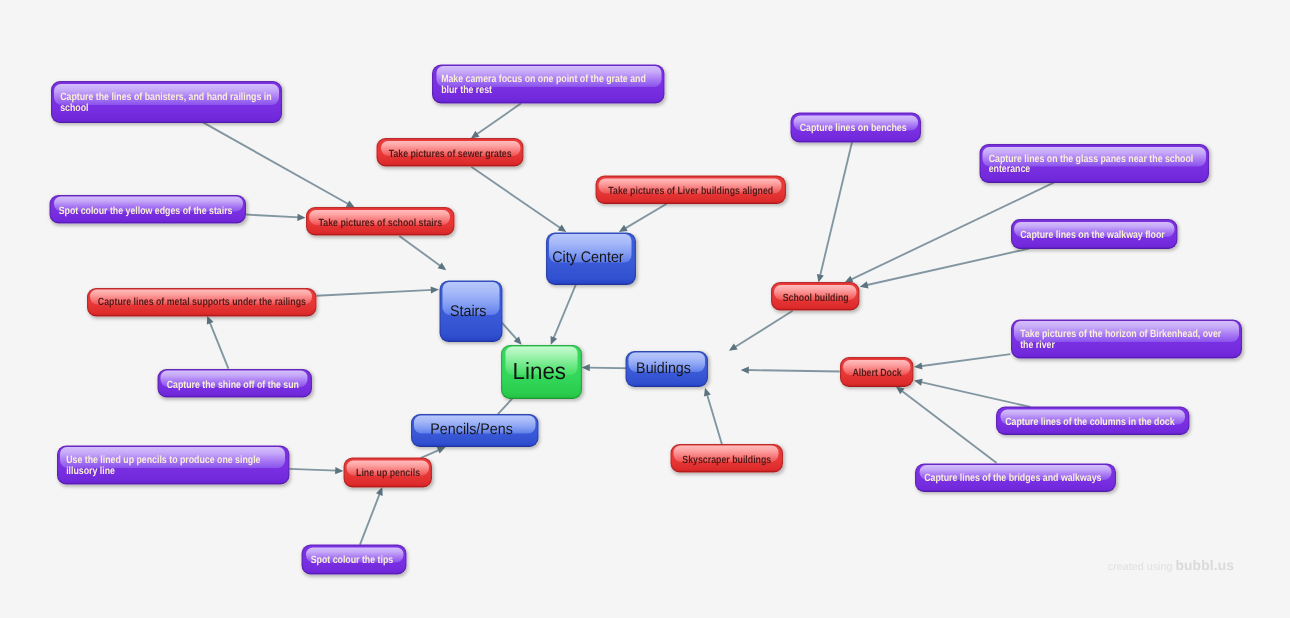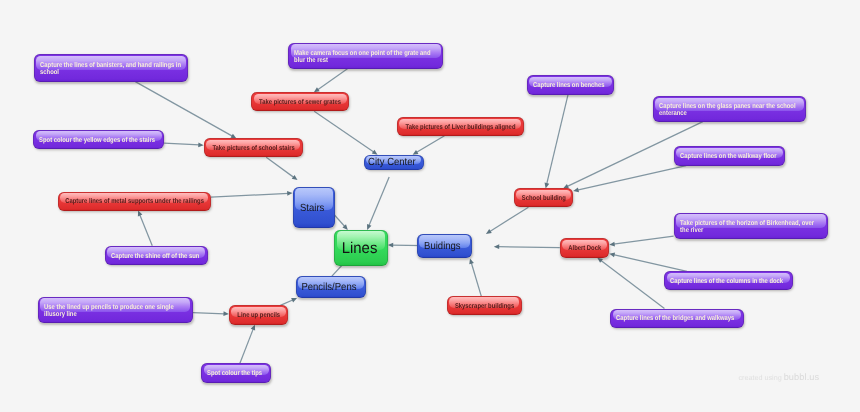--- a/index.html
+++ b/index.html
@@ -59,21 +59,21 @@
   .n-green{background:linear-gradient(180deg,#36db5e 0%,#33d85a 55%,#2ccd4f 88%,#20c042 100%);}
   .n-green .hl{background:linear-gradient(180deg,#c6fad0 0%,#a3f4b2 30%,#74ea8c 62%,#52e371 88%,#43df65 100%);}
   .n-green .txt{color:#131313;font-size:15.6px;padding:0.8px 2.5px 0 0;text-align:center;font-weight:normal;
                 white-space:nowrap;
                 transform:translateY(-50%) scaleX(0.955);width:104.712%;}
 
   #credit{
     position:absolute;left:738.5px;top:373px;color:#e0e0e0;font-size:7.2px;white-space:nowrap;
     line-height:8px;
   }
-  #credit .brand{font-size:9.2px;font-weight:normal;color:#dadada;letter-spacing:0.1px;}
+  #credit .brand{font-size:9.2px;font-weight:bold;color:#dadada;letter-spacing:0.1px;}
 </style>
 </head>
 <body>
 
 <div id="canvas">
   <svg id="edges" viewBox="0 0 860 412" width="860" height="412">
       <g>
         <line x1="135.31" y1="81.60" x2="232.77" y2="136.34" stroke="#8296a1" stroke-width="1.25"></line>
         <polygon points="236.43,138.40 230.54,137.85 232.89,133.66" fill="#5c7480"></polygon>
       </g>
@@ -204,21 +204,21 @@
         <div class="txt">Capture lines on the glass panes near the school enterance</div>
       </div>
       <div class="node n-purple left" style="left: 673.5px; top: 146.2px; width: 111.9px; height: 19.5px;">
         <div class="hl"></div>
         <div class="txt">Capture lines on the walkway floor</div>
       </div>
       <div class="node n-blue left" style="left: 292.6px; top: 187px; width: 42.5px; height: 41px;">
         <div class="hl"></div>
         <div class="txt">Stairs</div>
       </div>
-      <div class="node n-blue left" style="left: 363.8px; top: 154.7px; width: 60px; height: 15px;">
+      <div class="node n-blue left" style="left: 363.8px; top: 154.7px; width: 60px; height: 35px;">
         <div class="hl"></div>
         <div class="txt">City Center</div>
       </div>
       <div class="node n-red mid" style="left: 513.6px; top: 188.4px; width: 59.6px; height: 18.8px;">
         <div class="hl"></div>
         <div class="txt">School building</div>
       </div>
       <div class="node n-red mid" style="left: 57.7px; top: 191.5px; width: 153.2px; height: 19px;">
         <div class="hl"></div>
         <div class="txt">Capture lines of metal supports under the railings</div>
@@ -240,21 +240,21 @@
         <div class="txt">Take pictures of the horizon of Birkenhead, over the river</div>
       </div>
       <div class="node n-purple left" style="left: 104.7px; top: 245.8px; width: 103px; height: 19.6px;">
         <div class="hl"></div>
         <div class="txt">Capture the shine off of the sun</div>
       </div>
       <div class="node n-purple left" style="left: 664.4px; top: 271.3px; width: 128.4px; height: 18.9px;">
         <div class="hl"></div>
         <div class="txt">Capture lines of the columns in the dock</div>
       </div>
-      <div class="node n-blue left" style="left: 296px; top: 276.1px; width: 70px; height: 21.9px;">
+      <div class="node n-blue left" style="left: 274px; top: 276.1px; width: 85px; height: 21.9px;">
         <div class="hl"></div>
         <div class="txt">Pencils/Pens</div>
       </div>
       <div class="node n-red mid" style="left: 446.6px; top: 296.1px; width: 75.1px; height: 19.3px;">
         <div class="hl"></div>
         <div class="txt">Skyscraper buildings</div>
       </div>
       <div class="node n-purple left" style="left: 37.9px; top: 296.5px; width: 154.9px; height: 26.2px;">
         <div class="hl"></div>
         <div class="txt">Use the lined up pencils to produce one single illusory line</div>

